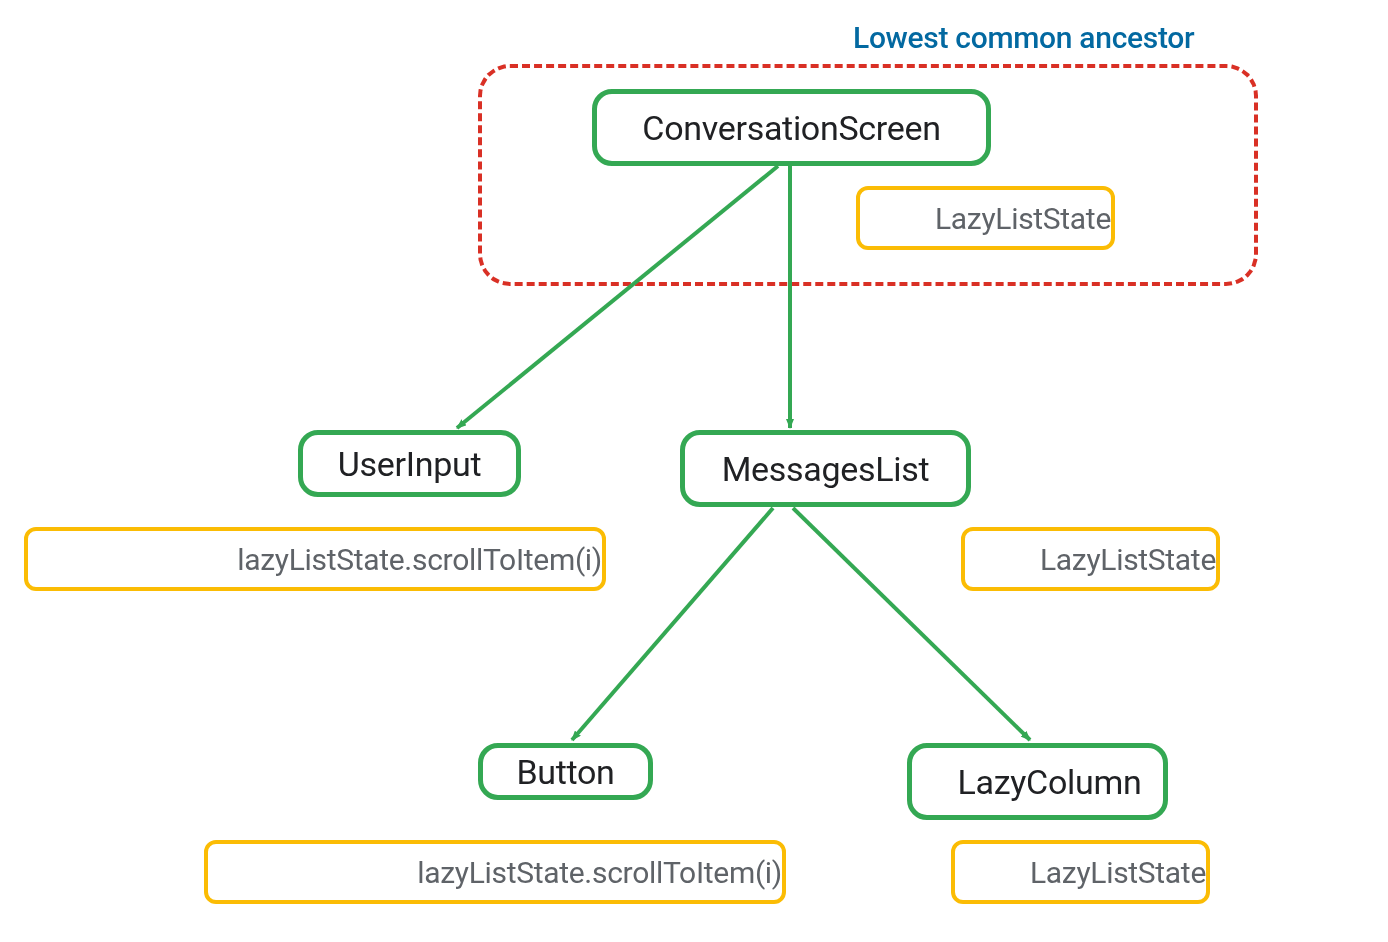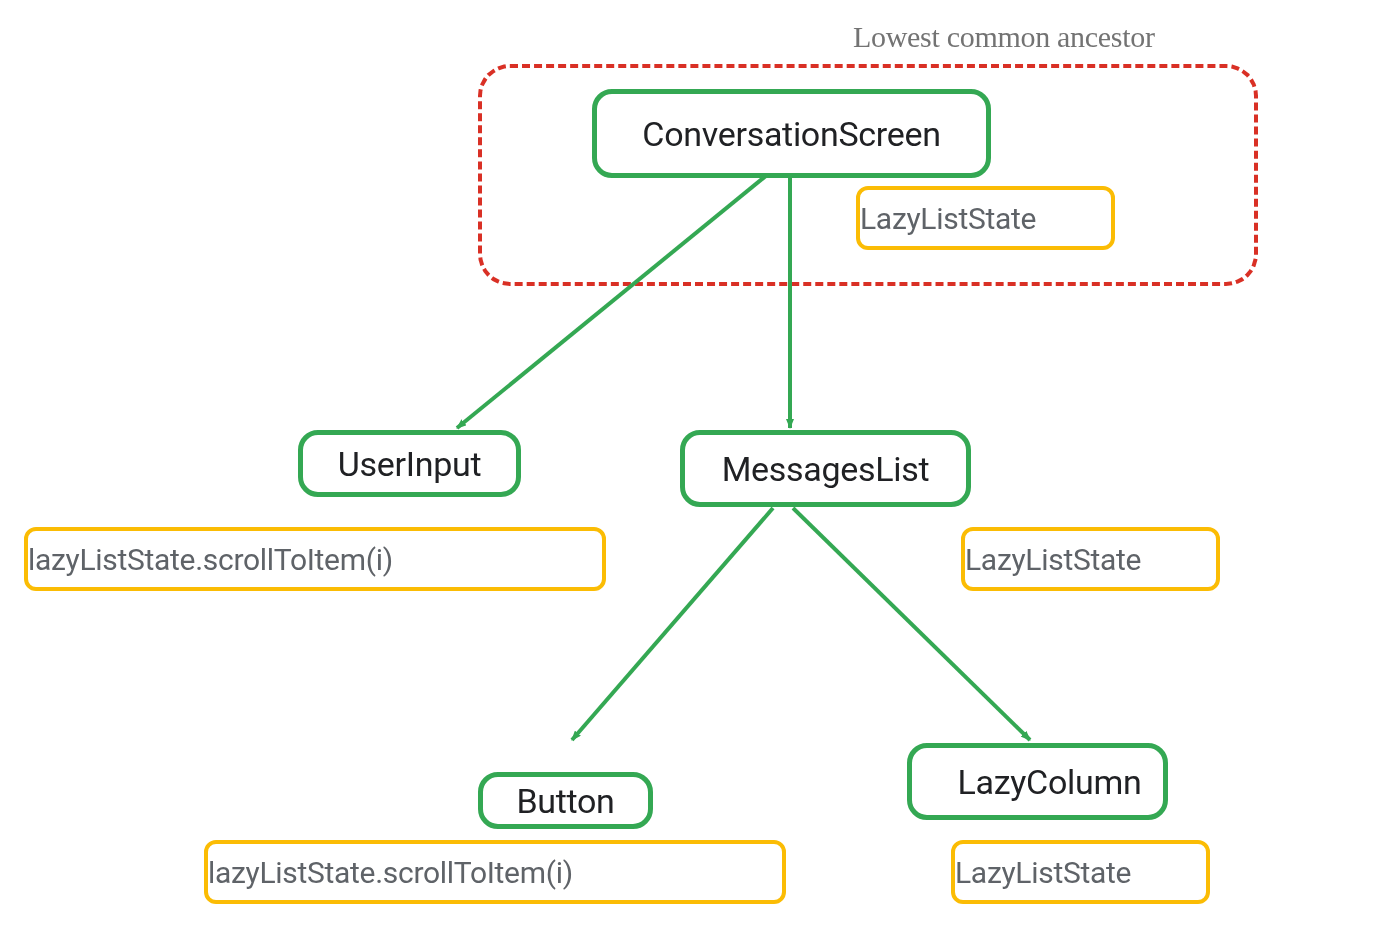--- a/index.html
+++ b/index.html
@@ -24,37 +24,36 @@
     color: #202124;
     letter-spacing: -0.3px;
   }
   .node-yellow {
     position: absolute;
     background: #ffffff;
     border: 4px solid #fbbc04;
     border-radius: 12px;
     display: flex;
     align-items: center;
-    justify-content: flex-start;
+    justify-content: flex-end;
     font-size: 30px;
     color: #5f6368;
     letter-spacing: -0.3px;
   }
   .ancestor-box {
     position: absolute;
     border: 4px dashed #d93025;
     border-radius: 32px;
   }
   .ancestor-label {
     position: absolute;
     font-size: 30px;
-    color: #737373;
+    color: #0369a1;
     font-weight: 500;
     letter-spacing: -0.3px;
-    font-family: Liberation Serif, serif;
   }
   svg.connectors {
     position: absolute;
     top: 0;
     left: 0;
     width: 1388px;
     height: 942px;
     pointer-events: none;
   }
 </style>
@@ -73,21 +72,21 @@
 
   <line x1="778" y1="166" x2="457" y2="428" stroke="#34a853" stroke-width="4" marker-end="url(#arrowhead)"></line>
 
   <line x1="790" y1="166" x2="790" y2="428" stroke="#34a853" stroke-width="4" marker-end="url(#arrowhead)"></line>
 
   <line x1="773" y1="508" x2="572" y2="740" stroke="#34a853" stroke-width="4" marker-end="url(#arrowhead)"></line>
 
   <line x1="793" y1="508" x2="1030" y2="740" stroke="#34a853" stroke-width="4" marker-end="url(#arrowhead)"></line>
 </svg>
 
-<div class="node-green" style="left:592px; top:89px; width:399px; height:89px;">
+<div class="node-green" style="left:592px; top:89px; width:399px; height:77px;">
   <span>ConversationScreen</span>
 </div>
 
 <div class="node-yellow" style="left:856px; top:186px; width:259px; height:64px;">
   <span>LazyListState</span>
 </div>
 
 <div class="node-green" style="left:298px; top:430px; width:223px; height:67px;">
   <span>UserInput</span>
 </div>
@@ -97,21 +96,21 @@
 </div>
 
 <div class="node-green" style="left:646px; top:430px; width:291px; height:77px;margin-left:34px;">
   <span>MessagesList</span>
 </div>
 
 <div class="node-yellow" style="left:961px; top:527px; width:259px; height:64px;">
   <span>LazyListState</span>
 </div>
 
-<div class="node-green" style="left:478px; top:743px; width:175px; height:57px;margin-top:29px;">
+<div class="node-green" style="left:478px; top:743px; width:175px; height:57px;">
   <span>Button</span>
 </div>
 
 <div class="node-yellow" style="left:204px; top:840px; width:582px; height:64px;">
   <span>lazyListState.scrollToItem(i)</span>
 </div>
 
 <div class="node-green" style="left:907px; top:743px; width:261px; height:77px;padding-left:24px;">
   <span>LazyColumn</span>
 </div>

